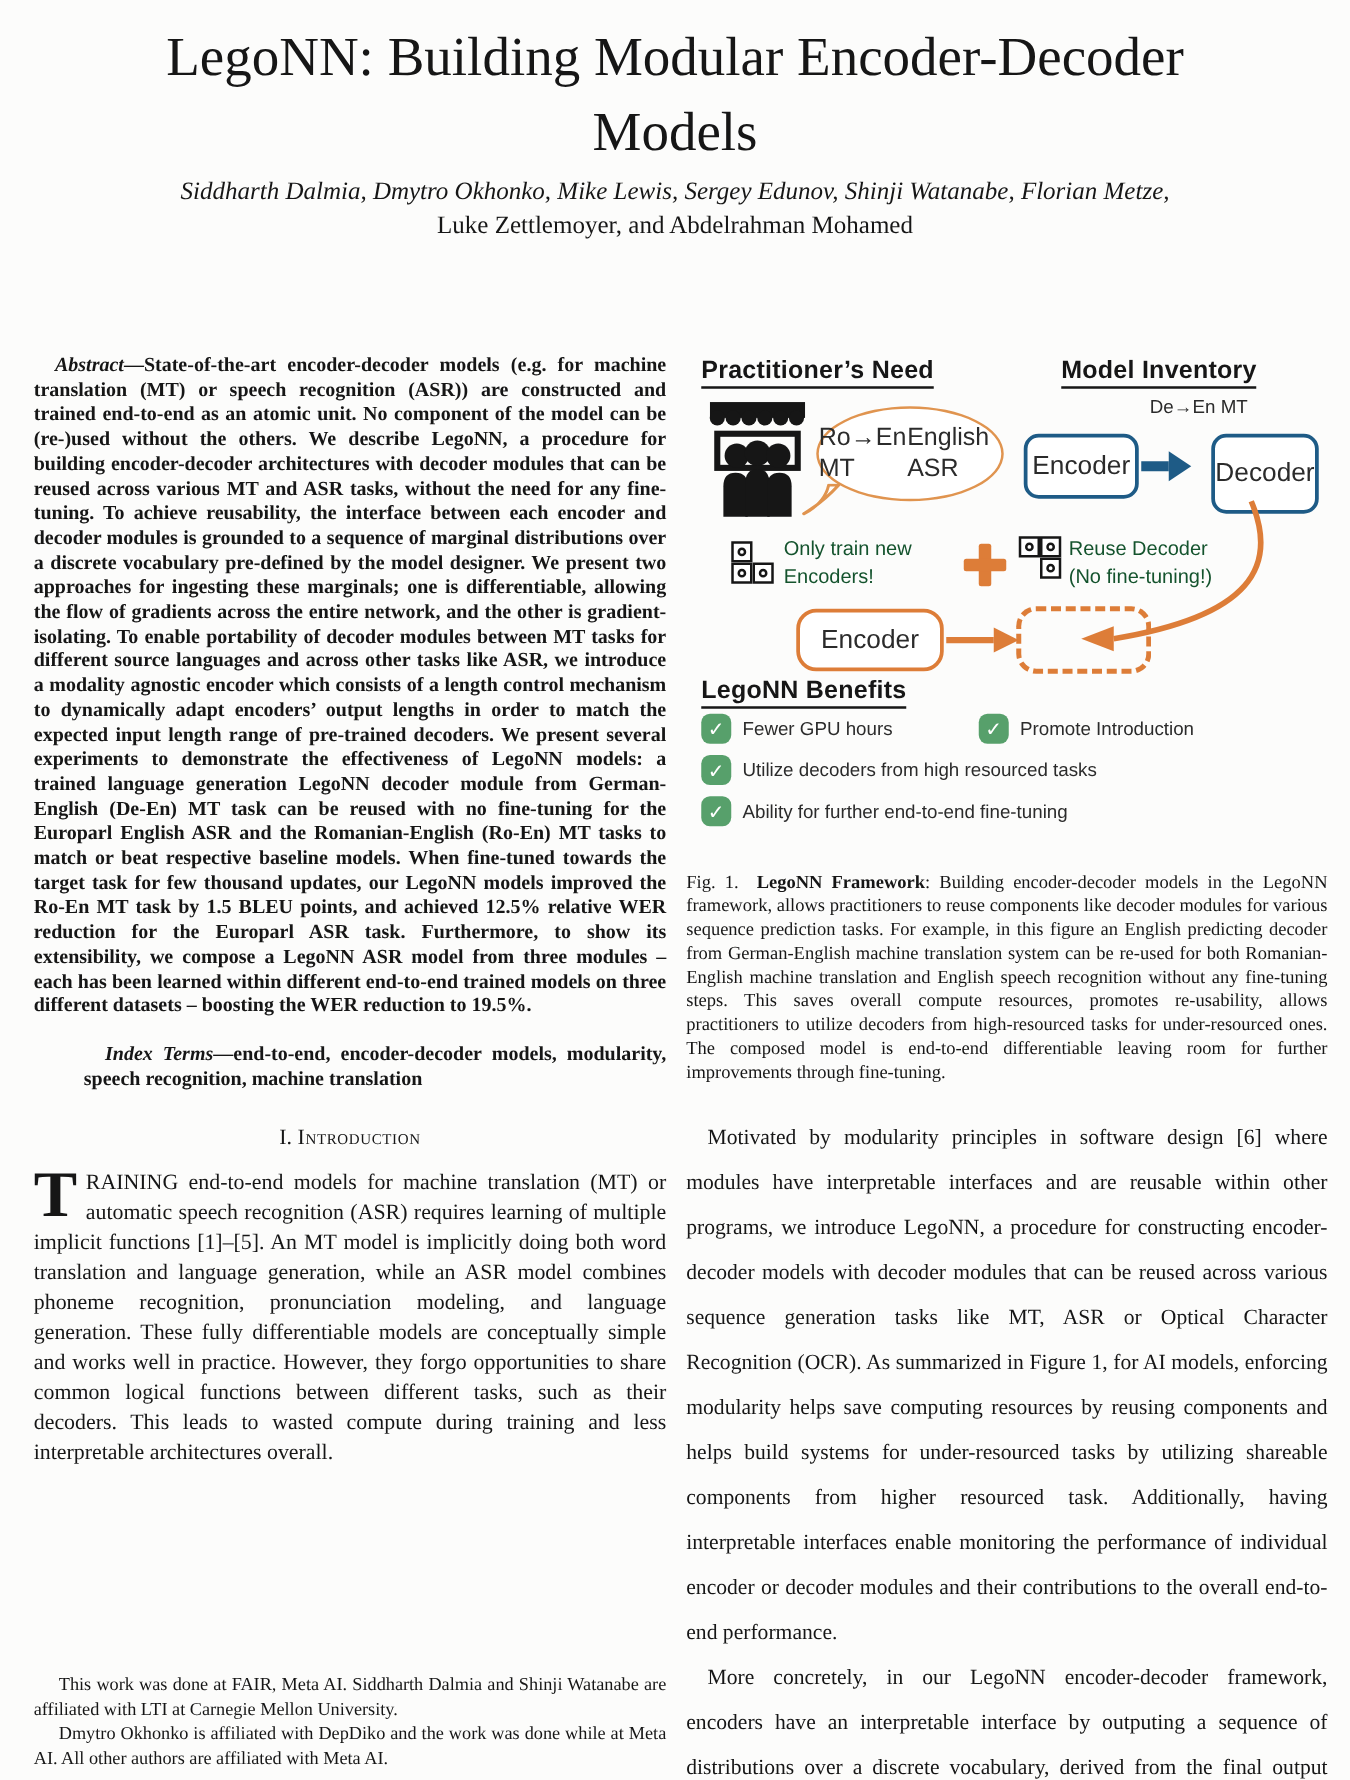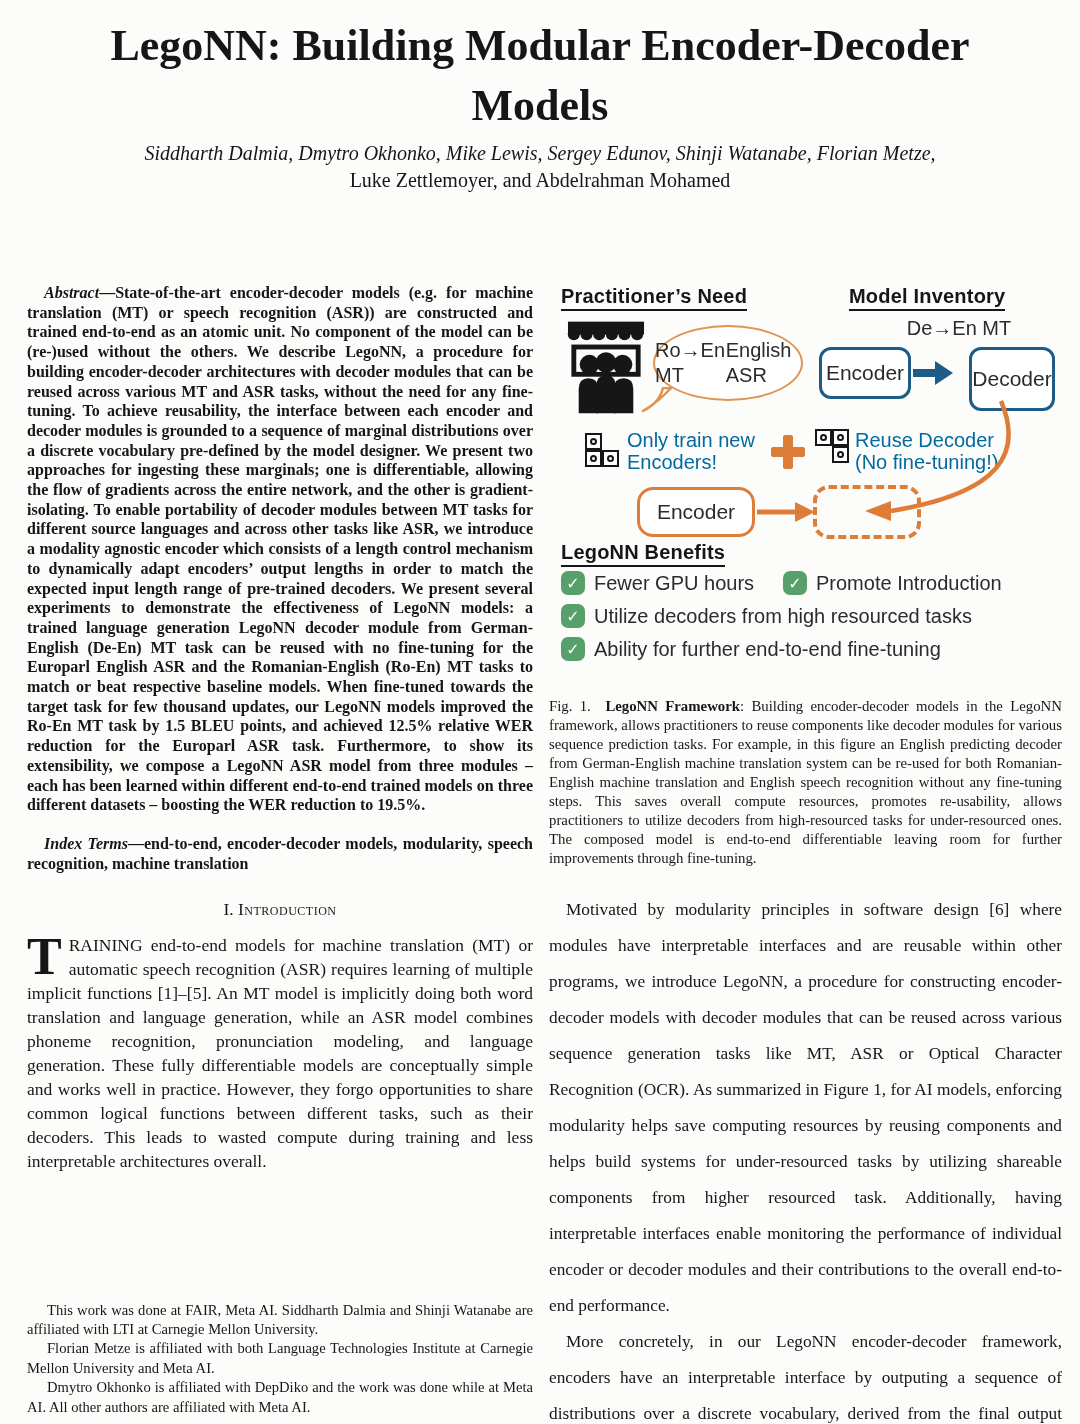--- a/index.html
+++ b/index.html
@@ -4,55 +4,55 @@
 <style>
   * { margin:0; padding:0; box-sizing:border-box; }
   html,body { background:#d9d9d9; }
   .page {
     position:relative; width:1080px; height:1424px; margin:0 auto;
     background:#fcfcfb; color:#161616; overflow:hidden;
     font-family:"Liberation Serif", serif;
   }
   
   .title { position:absolute; top:16px; left:0; right:0; text-align:center;
-    font-size:44px; line-height:60px; font-weight:700; }
+    font-size:44px; line-height:60px; font-weight:400; }
   .authors { position:absolute; left:0; right:0; text-align:center;
     font-size:20px; line-height:27px; }
   .authors-1 { top:140px;font-style:italic; }
   .authors-2 { top:167px; }
   
   .col { position:absolute; top:283px; text-align:justify; }
   .col-left  { left:27px;  width:506px; height:1136px; }
   .col-right { left:549px; width:513px; height:1136px; }
   .abstract, .indexterms { font-weight:bold; font-size:16px; line-height:19.7px;
     text-indent:17px; hyphens:auto; }
   .abstract .lbl, .indexterms .lbl { font-style:italic; }
-  .indexterms { margin-top:19px; }
+  .indexterms { margin-top:19px;margin-left:40px; }
   .sec-heading { text-align:center; font-size:17.5px; margin-top:26px;
     margin-bottom:13px; font-weight:400; }
   .sec-heading .sc { font-variant:small-caps; letter-spacing:.5px; }
   .intro { font-size:17.5px; line-height:24px; hyphens:auto; }
   .dropcap { float:left; font-size:52px; line-height:41px; font-weight:bold;
     padding:3px 7px 0 0; }
   .footnotes { position:absolute; left:0; right:0; bottom:2px;
     font-size:14.6px; line-height:19.4px; }
   .footnotes p { text-indent:20px; }
   
   .figure { position:relative; width:513px; height:400px;
     font-family:"Liberation Sans", sans-serif; text-align:left; }
   .fig-abs { position:absolute; }
   .fig-header { font-size:20px; font-weight:bold; letter-spacing:.2px;
     border-bottom:2.5px solid #161616; padding-bottom:1px; }
   .node { position:absolute; display:flex; align-items:center; justify-content:center;
     font-size:21px; color:#2b2b2b; background:#fff; }
   .node-blue   { border:3px solid #1E5B86; border-radius:12px; }
   .node-orange { border:3px solid #DD7D38; border-radius:16px; }
   .node-dashed { border:4.5px dashed #DD7D38; border-radius:16px; background:transparent; }
-  .fig-label { font-size:20px; color:#2b2b2b; }
-  .fig-text2 { font-size:20px; line-height:22px; color:#0369a1; }
+  .fig-label { font-size:15px; color:#2b2b2b; }
+  .fig-text2 { font-size:16px; line-height:22px; color:#14532d; }
   .bubble { position:absolute; border:2.5px solid #E0944F; border-radius:50%;
     display:flex; flex-direction:row; align-items:center; justify-content:center;
     font-size:20px; line-height:25px; color:#2b2b2b; background:#fff; }
   .bubble-tail { position:absolute; }
   
   .lego { position:absolute; width:36px; height:36px; }
   .lego .cell { position:absolute; width:17px; height:17px; background:#fff;
     border:2.6px solid #161616; }
   .lego .cell::after { content:""; position:absolute; inset:2.6px;
     border:2.2px solid #161616; border-radius:50%; }
@@ -85,21 +85,20 @@
   <div class="authors authors-1">Siddharth Dalmia, Dmytro Okhonko, Mike Lewis, Sergey Edunov, Shinji Watanabe, Florian Metze,</div>
   <div class="authors authors-2">Luke Zettlemoyer, and Abdelrahman Mohamed</div>
 
   <div class="col col-left">
     <p class="abstract"><span class="lbl">Abstract</span><span>—State-of-the-art encoder-decoder models (e.g. for machine translation (MT) or speech recognition (ASR)) are constructed and trained end-to-end as an atomic unit. No component of the model can be (re-)used without the others. We describe LegoNN, a procedure for building encoder-decoder architectures with decoder modules that can be reused across various MT and ASR tasks, without the need for any fine-tuning. To achieve reusability, the interface between each encoder and decoder modules is grounded to a sequence of marginal distributions over a discrete vocabulary pre-defined by the model designer. We present two approaches for ingesting these marginals; one is differentiable, allowing the flow of gradients across the entire network, and the other is gradient-isolating. To enable portability of decoder modules between MT tasks for different source languages and across other tasks like ASR, we introduce a modality agnostic encoder which consists of a length control mechanism to dynamically adapt encoders’ output lengths in order to match the expected input length range of pre-trained decoders. We present several experiments to demonstrate the effectiveness of LegoNN models: a trained language generation LegoNN decoder module from German-English (De-En) MT task can be reused with no fine-tuning for the Europarl English ASR and the Romanian-English (Ro-En) MT tasks to match or beat respective baseline models. When fine-tuned towards the target task for few thousand updates, our LegoNN models improved the Ro-En MT task by 1.5 BLEU points, and achieved 12.5% relative WER reduction for the Europarl ASR task. Furthermore, to show its extensibility, we compose a LegoNN ASR model from three modules – each has been learned within different end-to-end trained models on three different datasets – boosting the WER reduction to 19.5%.</span></p>
     <p class="indexterms"><span class="lbl">Index Terms</span><span>—end-to-end, encoder-decoder models, modularity, speech recognition, machine translation</span></p>
     <h2 class="sec-heading"><span>I.</span> <span class="sc">Introduction</span></h2>
     <p class="intro"><span class="dropcap">T</span><span>RAINING end-to-end models for machine translation (MT) or automatic speech recognition (ASR) requires learning of multiple implicit functions [1]–[5]. An MT model is implicitly doing both word translation and language generation, while an ASR model combines phoneme recognition, pronunciation modeling, and language generation. These fully differentiable models are conceptually simple and works well in practice. However, they forgo opportunities to share common logical functions between different tasks, such as their decoders. This leads to wasted compute during training and less interpretable architectures overall.</span></p>
     <div class="footnotes">
       <p>This work was done at FAIR, Meta AI. Siddharth Dalmia and Shinji Watanabe are affiliated with LTI at Carnegie Mellon University.</p>
-      <p>Florian Metze is affiliated with both Language Technologies Institute at Carnegie Mellon University and Meta AI.</p>
       <p>Dmytro Okhonko is affiliated with DepDiko and the work was done while at Meta AI. All other authors are affiliated with Meta AI.</p>
     </div>
   </div>
 
   <div class="col col-right">
 
     <div class="figure">
 
       <div class="fig-abs fig-header" style="left:12px; top:2px">Practitioner’s Need</div>
       <div class="fig-abs fig-header" style="left:300px; top:2px">Model Inventory</div>

